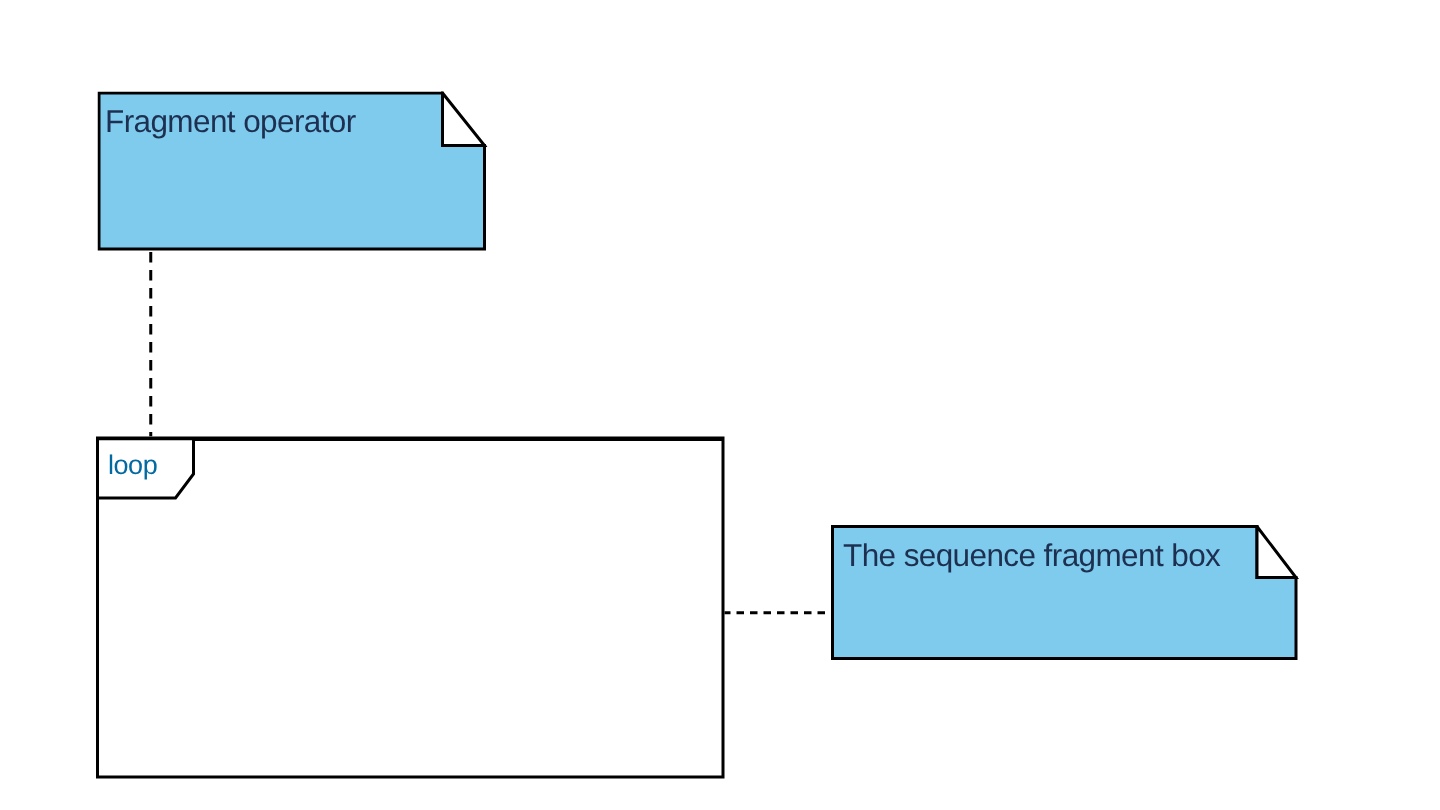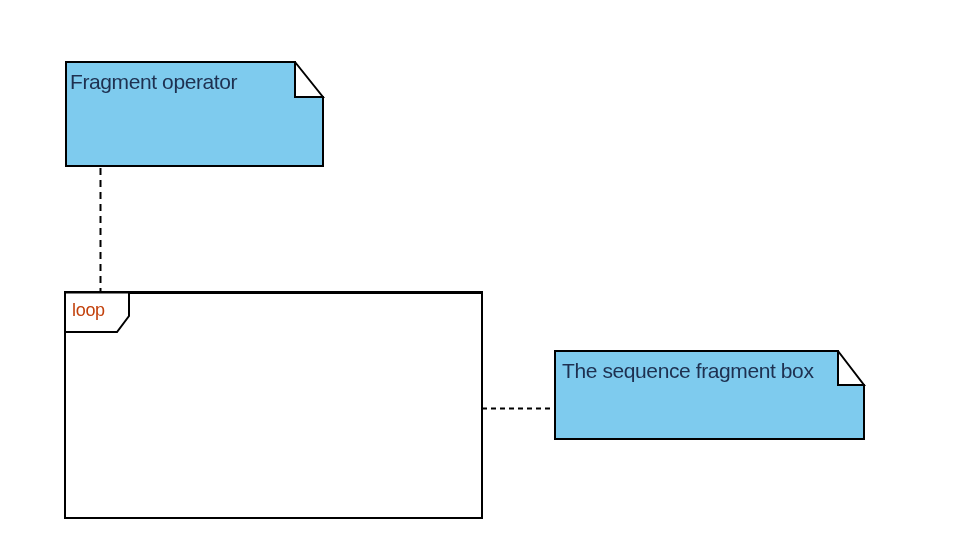--- a/index.html
+++ b/index.html
@@ -78,21 +78,21 @@
   <svg class="connectors">
     <line x1="100.5" y1="168" x2="100.5" y2="291" stroke-width="2" stroke-dasharray="7,5" stroke="#000000"></line>
     <line x1="482" y1="408.5" x2="554" y2="408.5" stroke-width="2" stroke-dasharray="5,4" stroke="#000000"></line>
   </svg>
 
   <div class="fragment-box" style="background: rgb(255, 255, 255); border-color: rgb(0, 0, 0);"></div>
 
   <svg class="pentagon-svg">
     <polygon points="1,1.5 65,1.5 65,25 53,41 1,41" stroke-width="2" fill="#ffffff" stroke="#000000"></polygon>
   </svg>
-  <span class="loop-label" style="color: #c2410c;">loop</span>
+  <span class="loop-label" style="color: #0369a1;">loop</span>
 
   <div class="note note1">
     <svg width="260" height="107">
       <polygon points="1,1 230,1 230,36 258,36 258,105 1,105" stroke-width="2" fill="#7ECBEE" stroke="#000000"></polygon>
       <polygon points="230,1 258,36 230,36" stroke-width="2" fill="#ffffff" stroke="#000000"></polygon>
     </svg>
     <span class="note-text" style="color: rgb(30, 48, 80);">Fragment operator</span>
   </div>
 
   <div class="note note2">

